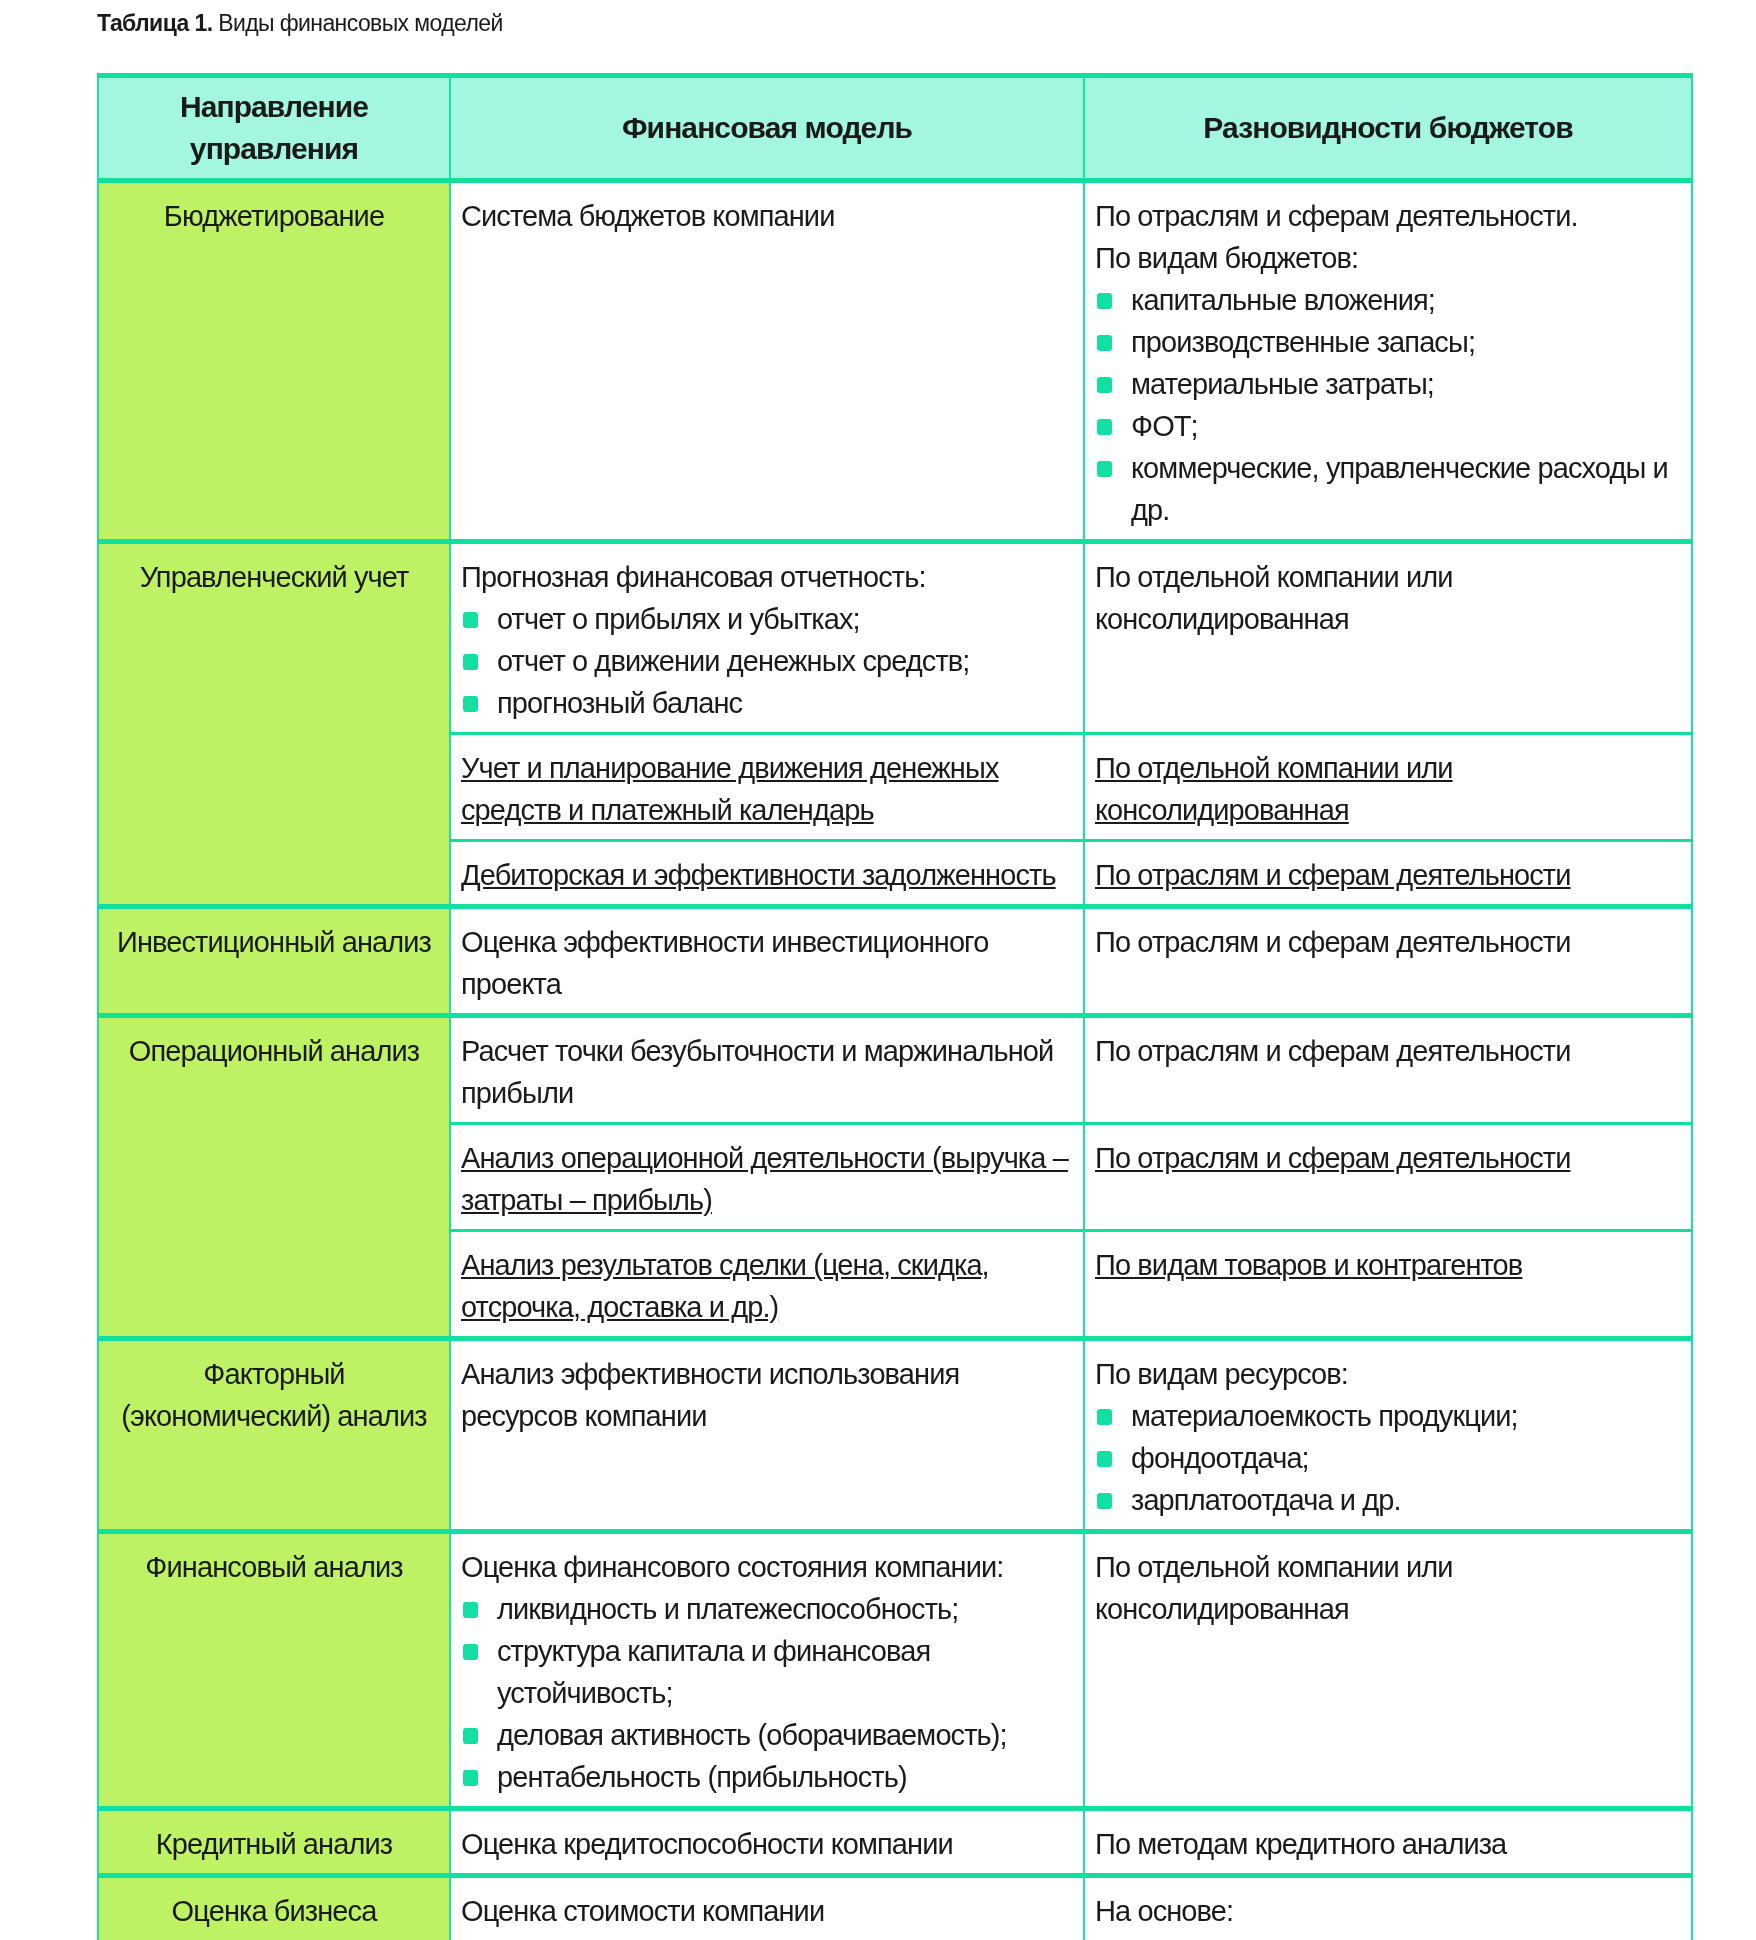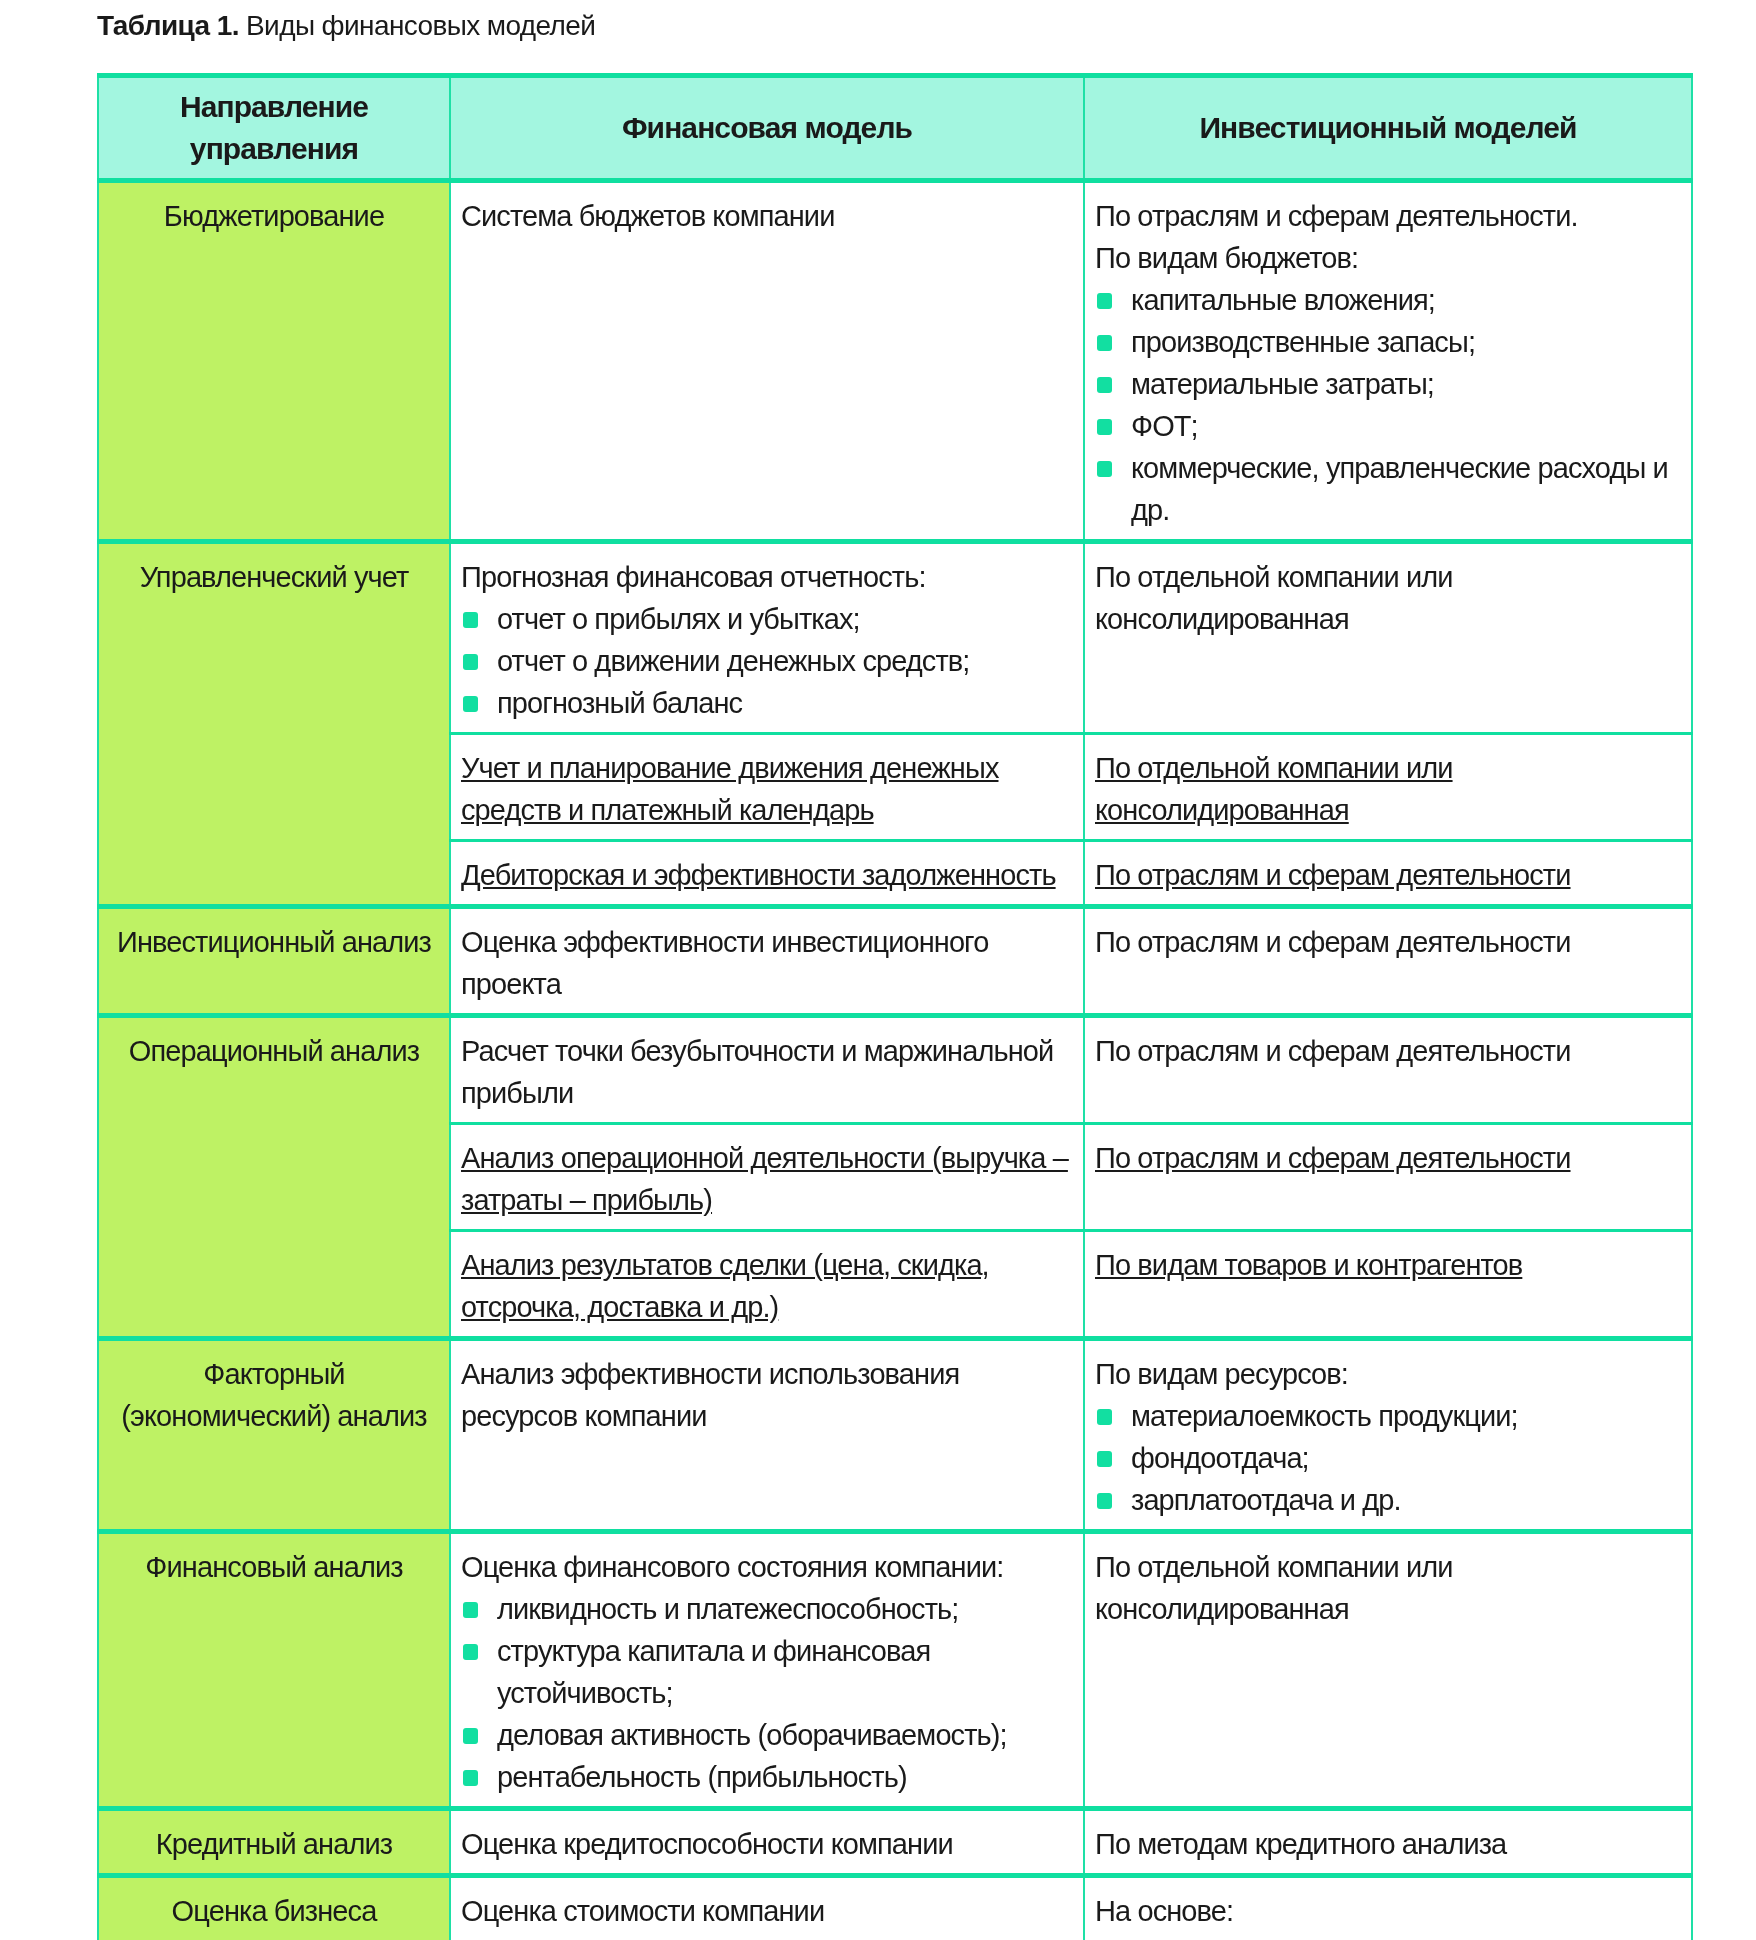--- a/index.html
+++ b/index.html
@@ -1,17 +1,17 @@
 <!DOCTYPE html>
 <html><head>
 <meta charset="utf-8">
 <style>
   html, body { margin:0; padding:0; background:#ffffff; }
   body { width:1756px; height:1940px; position:relative; font-family:"Liberation Sans", sans-serif; color:#1a1a1a; }
-  .caption { position:absolute; left:97px; top:10px; font-size:28px; letter-spacing:-0.6px;text-align:right; }
+  .caption { position:absolute; left:97px; top:10px; font-size:23px; letter-spacing:-0.6px;text-align:right; }
   .caption b { font-weight:bold; }
   table.fin { position:absolute; left:97px; top:73px; width:1594px; border-collapse:collapse; table-layout:fixed; }
   table.fin col.c1 { width:352px; }
   table.fin col.c2 { width:634px; }
   table.fin col.c3 { width:608px; }
   table.fin td, table.fin th { border-left:2px solid #1ee0a6; border-right:2px solid #1ee0a6; vertical-align:top; padding:12px 10px 8px 10px; font-size:29px; line-height:42px; letter-spacing:-0.9px; font-weight:normal; }
   table.fin tr.major > td, table.fin tr.major > th { border-top:5px solid #10dfa0; }
   table.fin tr.minor > td { border-top:3px solid #10dfa0;text-decoration:underline; }
   table.fin tr:last-child > td { border-bottom:5px solid #10dfa0; }
   table.fin th { background:#a3f6e0; font-weight:bold; text-align:center; vertical-align:middle; font-size:30px; line-height:42px; padding:6px 10px; }
@@ -29,21 +29,21 @@
 <table class="fin">
   <colgroup>
       <col class="c1">
       <col class="c2">
       <col class="c3">
     </colgroup>
   <thead>
     <tr style="height:105px;">
       <th>Направление управления</th>
       <th>Финансовая модель</th>
-      <th>Инвестиционный моделей</th>
+      <th>Разновидности бюджетов</th>
     </tr>
   </thead>
   <tbody>
 
     <tr class="major" style="height:312px;">
       <td class="dir">Бюджетирование</td>
       <td>Система бюджетов компании</td>
       <td>
         <div>По отраслям и сферам деятельности.</div>
         <div>По видам бюджетов:</div>

